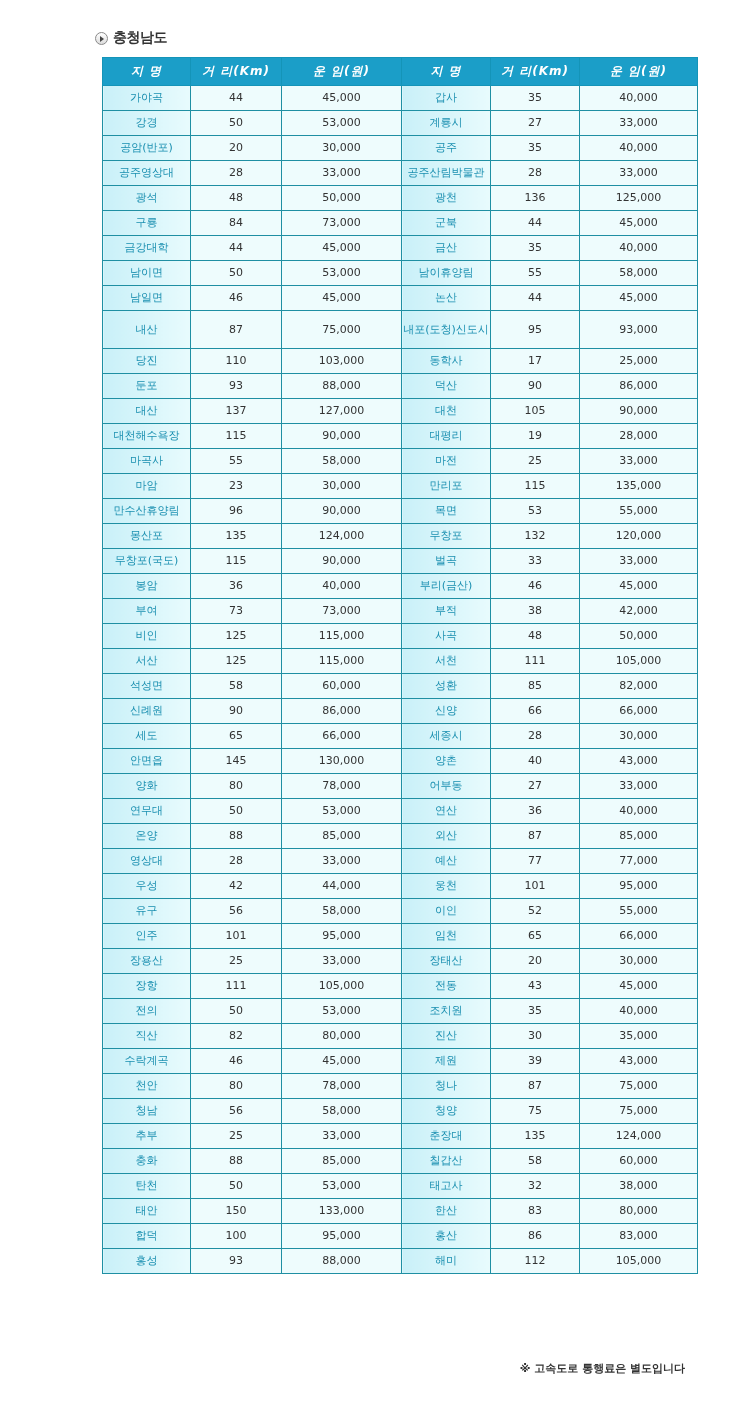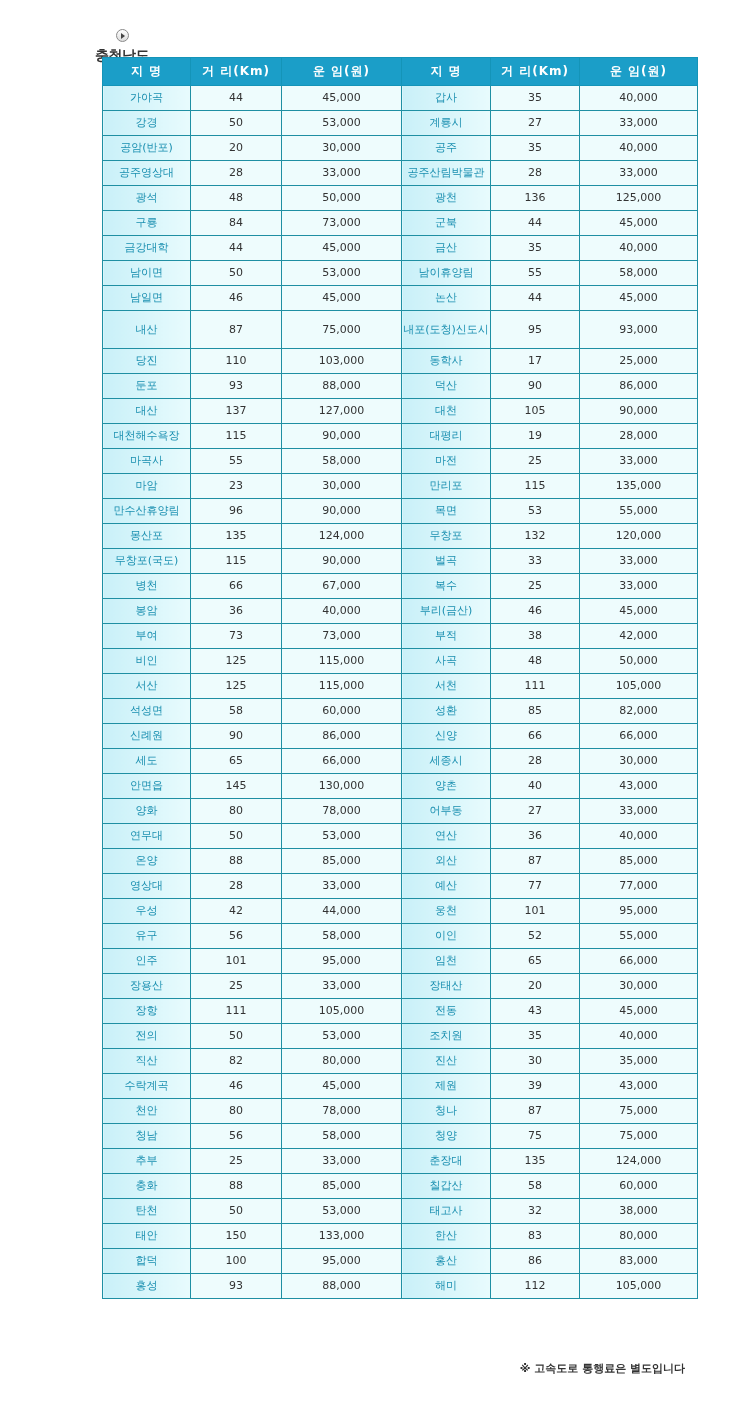--- a/index.html
+++ b/index.html
@@ -1,22 +1,22 @@
 <!DOCTYPE html>
 <html><head>
 <meta charset="utf-8">
 <style>
   html, body { margin: 0; padding: 0; background: #ffffff; }
   body { width: 755px; height: 1412px; position: relative; font-family: "DejaVu Sans", "Liberation Sans", sans-serif; }
-  .title-wrap { position: absolute; left: 95px; top: 29px; display: flex; align-items: center; gap: 5px; flex-direction: column; }
+  .title-wrap { position: absolute; left: 95px; top: 29px; display: flex; align-items: center; gap: 5px; }
   .title-icon { width: 13px; height: 13px; border-radius: 50%; border: 1px solid #8a8a8a; background: linear-gradient(#ffffff, #dcdcdc); position: relative; box-sizing: border-box; }
   .title-icon::after { content: ""; position: absolute; left: 4px; top: 3px; border-left: 4px solid #444; border-top: 3px solid transparent; border-bottom: 3px solid transparent; }
   .title-text { font-size: 14px; font-weight: bold; color: #333333; letter-spacing: -0.5px; }
   table.fare { position: absolute; left: 102px; top: 57px; width: 595px; border-collapse: collapse; table-layout: fixed; }
-  table.fare th { background: #1b9ec8; color: #ffffff; font-size: 12px; font-weight: bold; height: 27px; border: 1px solid #1494b8; padding: 0; letter-spacing: 1px; }
+  table.fare th { background: #1b9ec8; color: #ffffff; font-size: 12px; font-weight: bold; height: 27px; border: 1px solid #1494b8; padding: 0; letter-spacing: 1px; font-style: italic; }
   table.fare td { border: 1px solid #1f8fa3; font-size: 11px; text-align: center; height: 24px; padding: 0; line-height: 14px; }
   table.fare td.name { background: linear-gradient(90deg, #c9f0f8, #e8fbfd); color: #1a8fb0; }
   table.fare td.num { background: #eefcfd; color: #333333; }
   table.fare tr.tall td { height: 37px; }
   .note { position: absolute; right: 70px; top: 1361px; font-size: 11px; color: #333333; font-weight: bold; }
 </style>
 </head>
 <body>
 
 <div class="title-wrap">
@@ -190,28 +190,20 @@
       </tr>
       <tr>
         <td class="name">무창포(국도)</td>
         <td class="num">115</td>
         <td class="num">90,000</td>
         <td class="name">벌곡</td>
         <td class="num">33</td>
         <td class="num">33,000</td>
       </tr>
       <tr>
-        <td class="name">병천</td>
-        <td class="num">66</td>
-        <td class="num">67,000</td>
-        <td class="name">복수</td>
-        <td class="num">25</td>
-        <td class="num">33,000</td>
-      </tr>
-      <tr>
         <td class="name">봉암</td>
         <td class="num">36</td>
         <td class="num">40,000</td>
         <td class="name">부리(금산)</td>
         <td class="num">46</td>
         <td class="num">45,000</td>
       </tr>
       <tr>
         <td class="name">부여</td>
         <td class="num">73</td>

